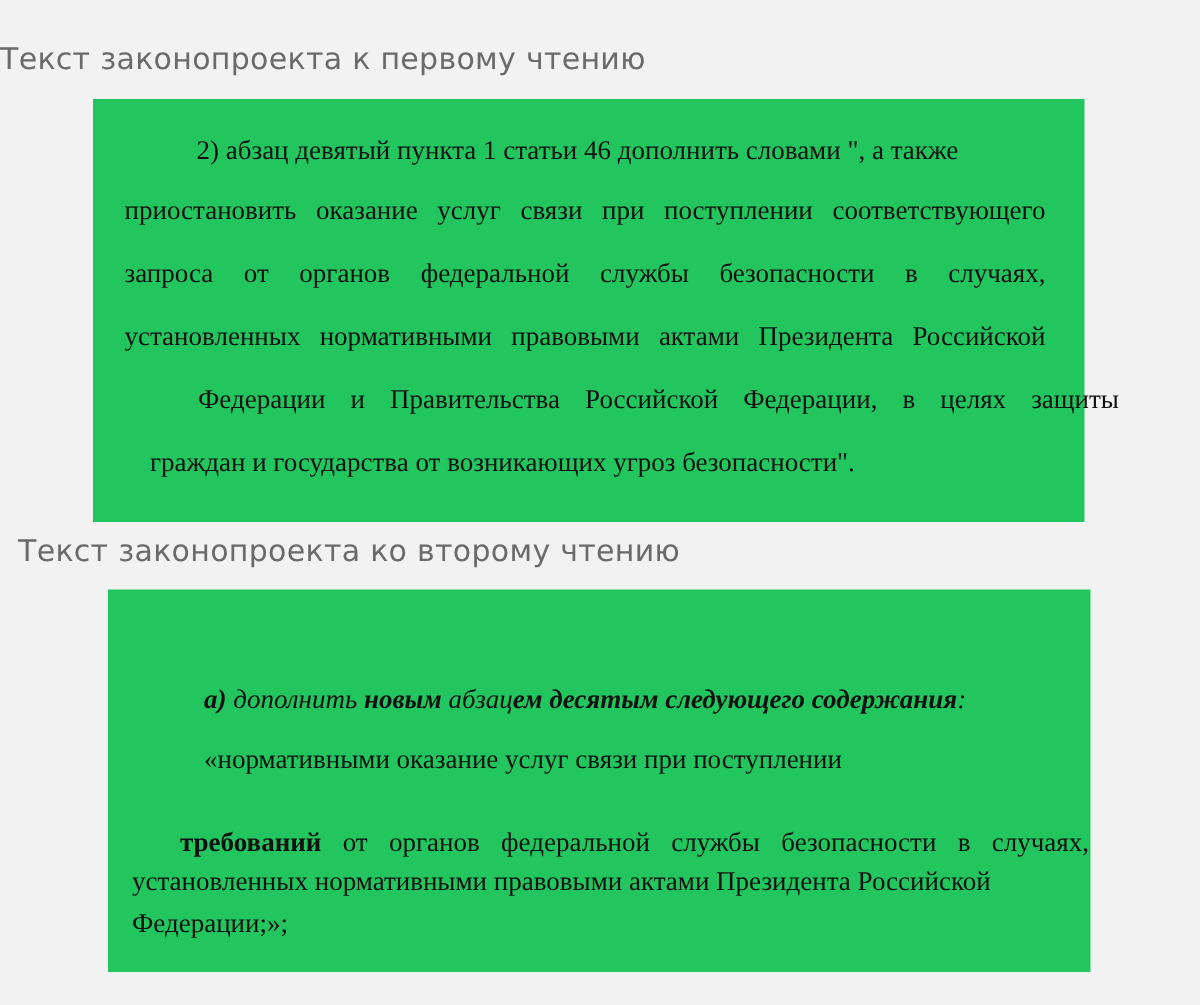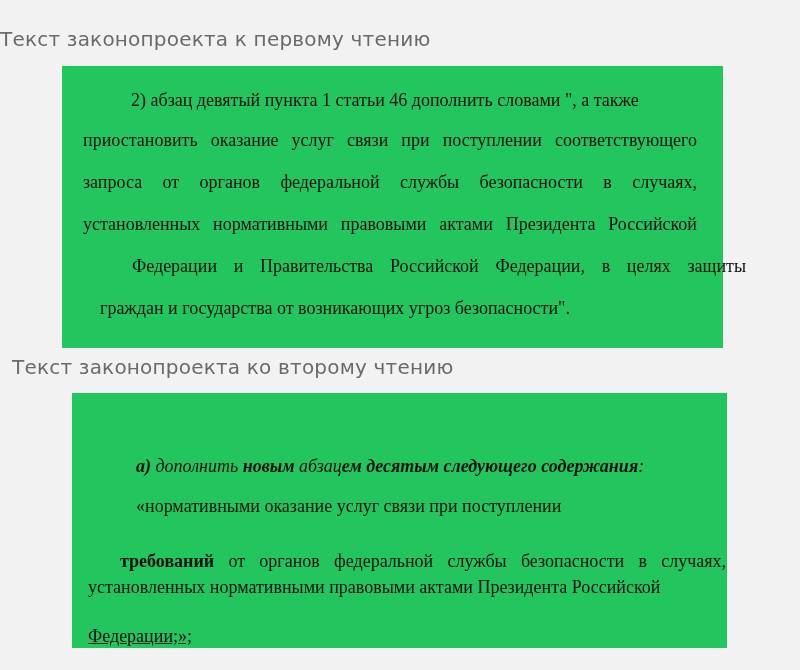--- a/index.html
+++ b/index.html
@@ -56,14 +56,14 @@
 <div id="box2" class="box">
 
   <div class="line" style="left:64px; top:62px;font-style:italic;"><b>а)</b><span> дополнить </span><b>новым</b><span> абзац</span><b>ем десятым следующего содержания</b><span>:</span></div>
 
   <div class="line" style="left:64px; top:102px;">«нормативными оказание услуг связи при поступлении</div>
 
   <div class="line just" style="left:16px; top:157px; width:606px;margin-left:32px;"><b>требований</b><span> от органов федеральной службы безопасности в случаях,</span></div>
 
   <div class="line" style="left:16px; top:183px;">установленных нормативными правовыми актами Президента Российской</div>
 
-  <div class="line" style="left:16px; top:232px;text-decoration:underline;">Федерации;»;</div>
+  <div class="line" style="left:16px; top:211px;">Федерации;»;</div>
 </div>
 
 </body></html>

